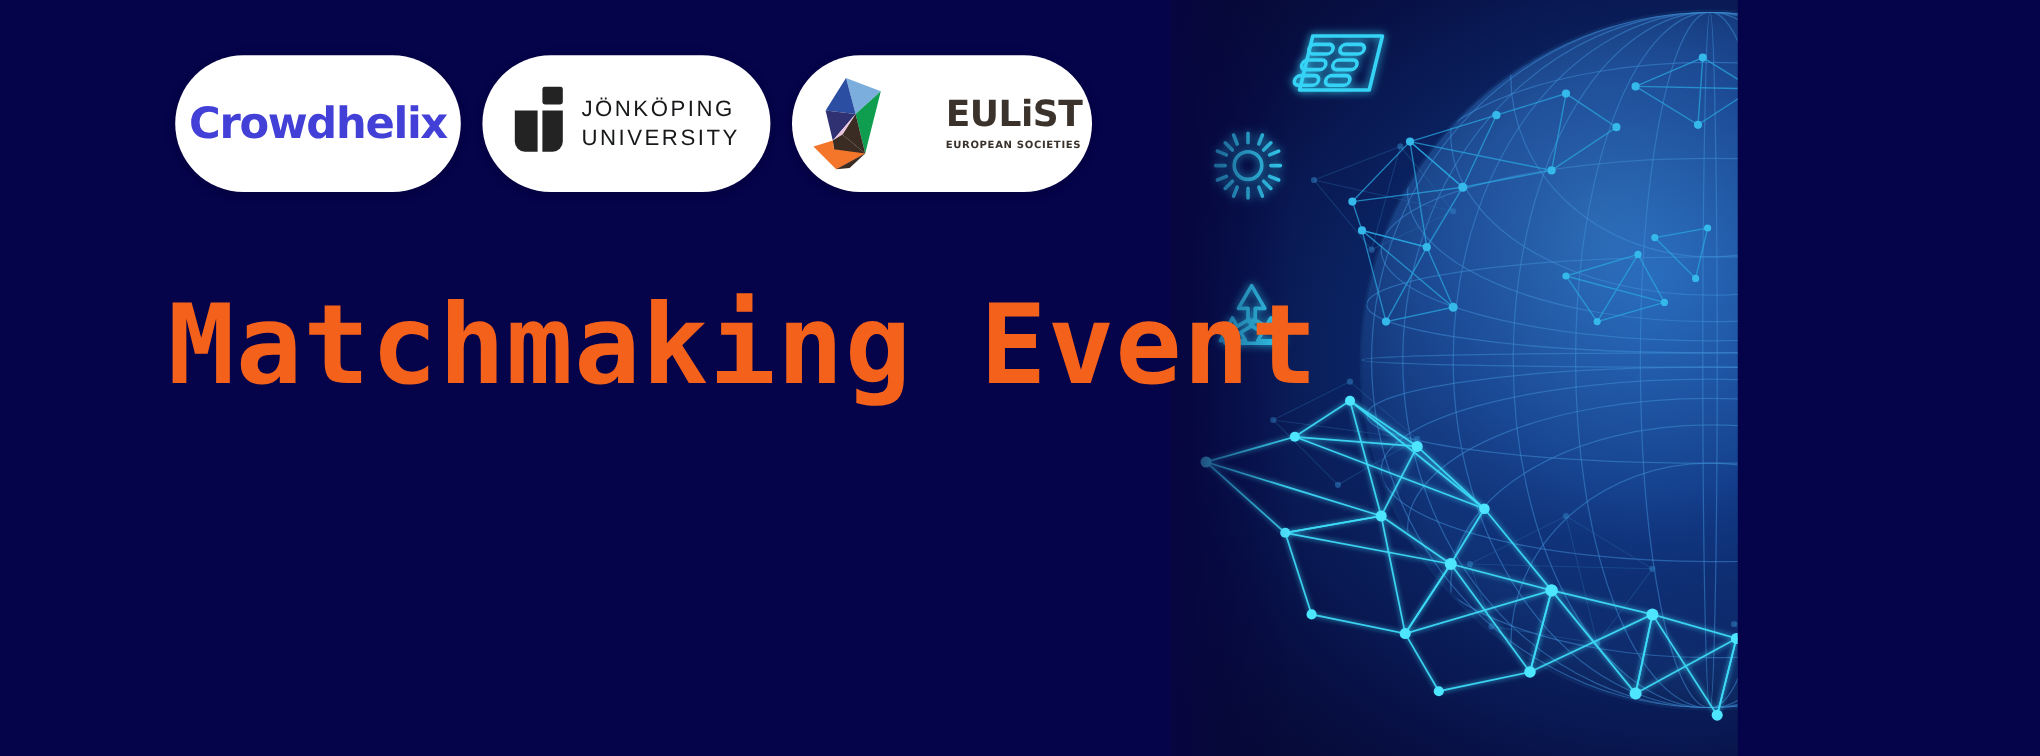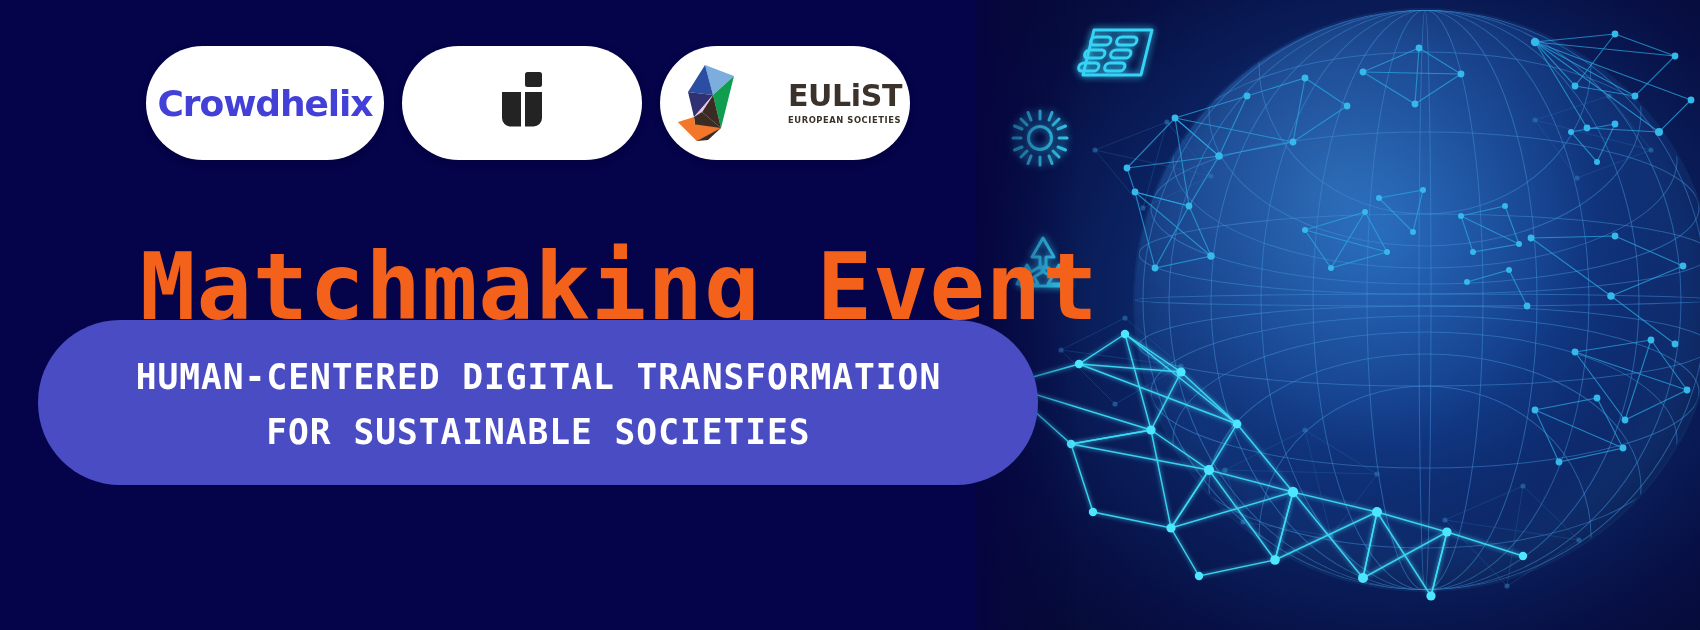--- a/index.html
+++ b/index.html
@@ -7,21 +7,21 @@
   html,body { background:#05034a; }
   body {
     width:1700px; height:630px;
     font-family:"Liberation Sans", sans-serif;
     overflow:hidden; position:relative;
   }
 
   
   #banner {
     position:absolute; inset:0;
-    width:1700px; height:630px;
+    width:1448px; height:630px;
     background:#05034a;
     overflow:hidden;
     padding-left:12px;
   }
 
   
   #art-panel {
     position:absolute; top:0; left:975px;
     width:725px; height:630px;
     background:
@@ -387,20 +387,24 @@
       <span class="crowdhelix-word">Crowdhelix</span>
     </div>
 
     <div class="logo-pill" id="pill-jonkoping">
       <div class="jonk-lockup">
         <svg width="44" height="62" viewBox="0 0 44 62">
           <rect x="25" y="0" width="17" height="15" rx="2.5" fill="#232323"></rect>
           <path d="M25 20 h17 v26 a8.5 8.5 0 0 1 -8.5 8.5 h-8.5 z" fill="#232323"></path>
           <path d="M2 20 h19 v34.5 h-10.5 A8.5 8.5 0 0 1 2 46 z" fill="#232323"></path>
         </svg>
+        <div class="jonk-text">
+          <div>JÖNKÖPING</div>
+          <div>UNIVERSITY</div>
+        </div>
       </div>
     </div>
 
     <div class="logo-pill" id="pill-eulist">
       <div class="eulist-lockup">
         <svg width="74" height="82" viewBox="0 0 74 82">
           <polygon points="37,3 66,14 45,33" fill="#7BAEDC"></polygon>
           <polygon points="37,3 45,33 20,30" fill="#2B4EA2"></polygon>
           <polygon points="20,30 45,33 26,55" fill="#2F3173"></polygon>
           <polygon points="66,14 53,66 45,33" fill="#0F9D4F"></polygon>
@@ -414,18 +418,14 @@
         <div class="eulist-text-block">
           <span class="eulist-word">EULiST</span>
           <span class="eulist-sub">EUROPEAN SOCIETIES</span>
         </div>
       </div>
     </div>
   </div>
 
   <div id="headline">Matchmaking Event</div>
 
-  <div id="subtitle-banner">
-    <span class="subtitle-line">HUMAN-CENTERED DIGITAL TRANSFORMATION</span>
-    <span class="subtitle-line">FOR SUSTAINABLE SOCIETIES</span>
-  </div>
 
 </div>
 
 </body></html>

